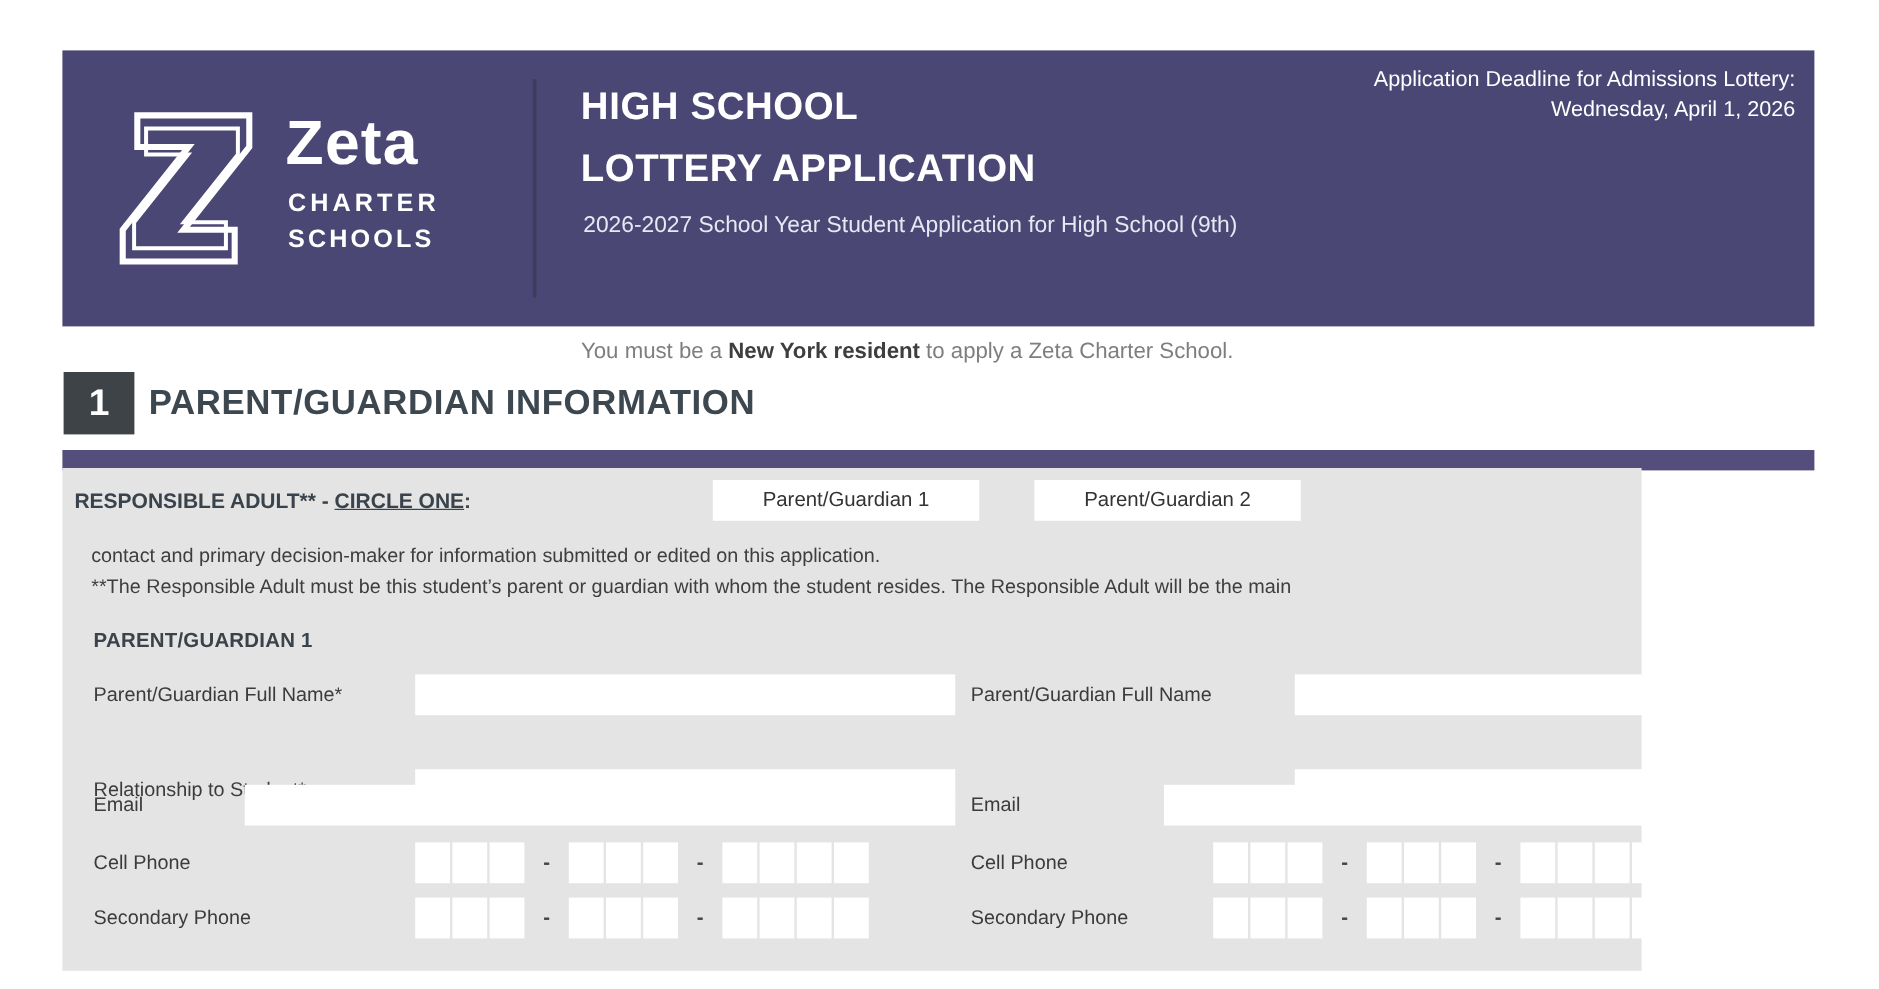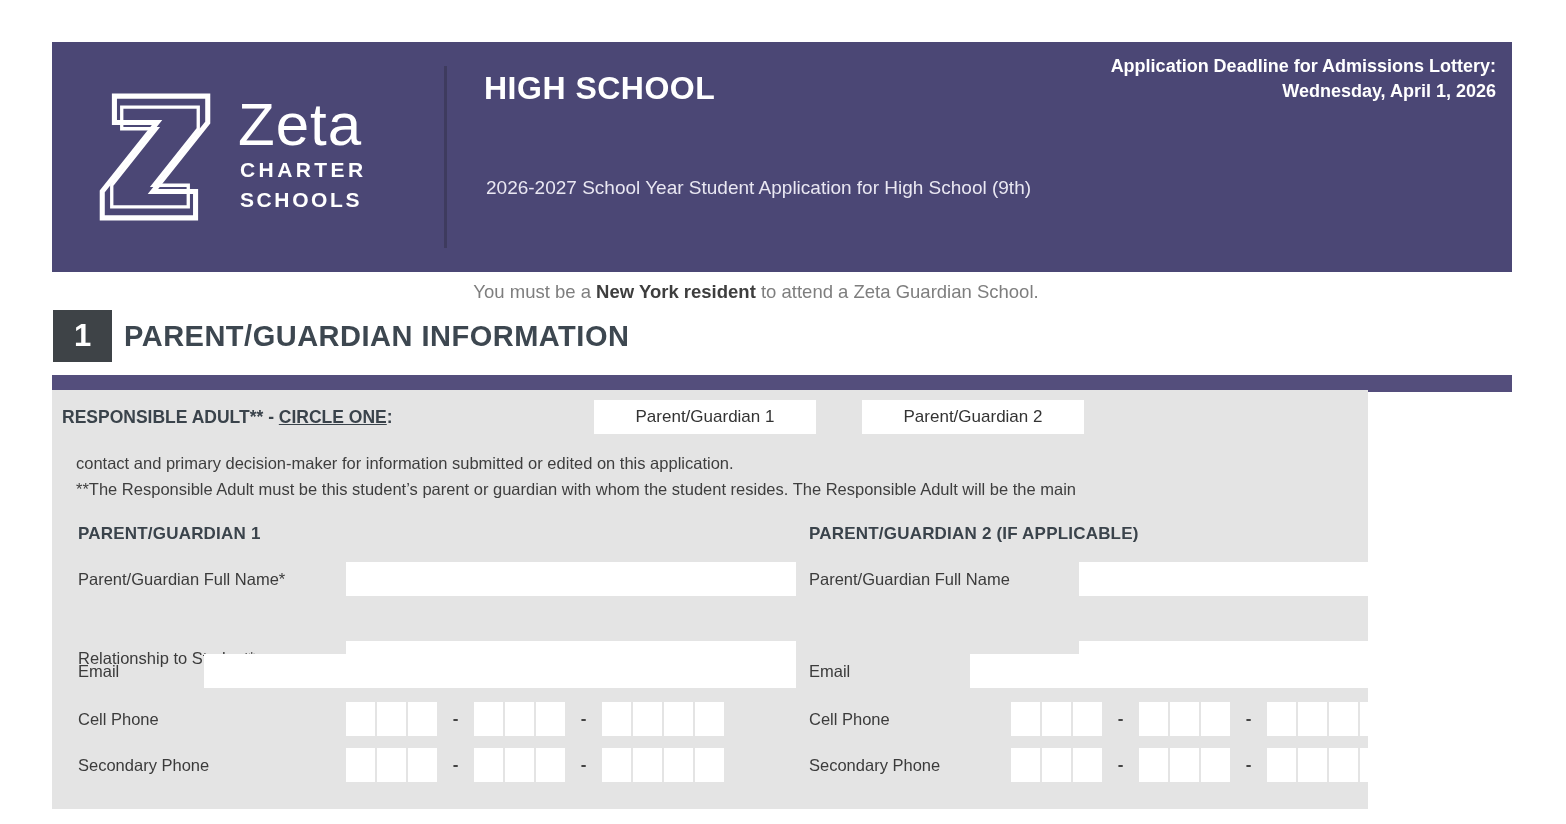--- a/index.html
+++ b/index.html
@@ -8,29 +8,29 @@
     --subink:#e9e7f2;
   }
   *{margin:0;padding:0;box-sizing:border-box;}
   html,body{background:#fff;}
   body{font-family:"Liberation Sans", sans-serif; -webkit-font-smoothing:antialiased;}
   .page{position:relative;width:1566px;height:824px;background:#fff;overflow:hidden;}
 
   
   .band{position:absolute;left:52px;top:42px;width:1460px;height:230px;background:var(--band);}
   .logo-svg{position:absolute;left:42px;top:44px;}
-  .brand{position:absolute;left:186px;top:48px;font-size:60px;font-weight:normal;color:#fff;letter-spacing:1px;}
+  .brand{position:absolute;left:186px;top:48px;font-size:52px;font-weight:bold;color:#fff;letter-spacing:1px;}
   .brand-sub1{position:absolute;left:188px;top:116px;font-size:21px;font-weight:bold;color:#fff;letter-spacing:3.4px;}
   .brand-sub2{position:absolute;left:188px;top:146px;font-size:21px;font-weight:bold;color:#fff;letter-spacing:2.6px;}
   .hdr-divider{position:absolute;left:392px;top:24px;width:3px;height:182px;background:#3e3b5e;}
   .t1{position:absolute;left:432px;top:28px;font-size:32px;font-weight:bold;color:#fff;letter-spacing:.5px;}
   .t2{position:absolute;left:432px;top:80px;font-size:32px;font-weight:bold;color:#fff;letter-spacing:.5px;}
   .s1{position:absolute;left:434px;top:135px;font-size:19px;color:var(--subink);}
   .s2{position:absolute;left:434px;top:163px;font-size:19px;color:var(--subink);}
-  .deadline{position:absolute;right:16px;top:12px;text-align:right;font-size:18px;font-weight:bold;color:#fff;line-height:25px;}
+  .deadline{position:absolute;right:16px;top:12px;text-align:right;font-size:18px;font-weight:normal;color:#fff;line-height:25px;}
 
   
   .residency{position:absolute;left:0;top:281px;width:1512px;text-align:center;font-size:18.5px;color:var(--graytext);}
   .residency b{color:#3e3e3e;}
 
   
   .secnum{position:absolute;left:53px;top:310px;width:59px;height:52px;background:var(--numbox);color:#fff;
           font-size:31px;font-weight:bold;text-align:center;line-height:52px;}
   .sectitle{position:absolute;left:124px;top:310px;height:52px;line-height:52px;font-size:29px;font-weight:bold;
           color:var(--sectitle);letter-spacing:.5px;}
@@ -75,47 +75,47 @@
       <g fill="none" stroke="#ffffff" stroke-width="5" stroke-linejoin="miter">
         <path d="M20 10 L112 10 L112 36 L58 104 L100 104 L100 130 L8 130 L8 104 L62 36 L20 36 Z"></path>
         <path d="M20 10 L112 10 L112 36 L58 104 L100 104 L100 130 L8 130 L8 104 L62 36 L20 36 Z" transform="translate(10.8,12.6) scale(0.82)" stroke-width="4"></path>
       </g>
     </svg>
     <div class="brand">Zeta</div>
     <div class="brand-sub1">CHARTER</div>
     <div class="brand-sub2">SCHOOLS</div>
     <div class="hdr-divider"></div>
     <div class="t1">HIGH SCHOOL</div>
+    <div class="t2">LOTTERY APPLICATION</div>
     <div class="s1">2026-2027 School Year Student Application for High School (9th)</div>
     <div class="deadline">
       <div>Application Deadline for Admissions Lottery:</div>
       <div>Wednesday, April 1, 2026</div>
     </div>
   </header>
 
-  <div class="residency"><span>You must be a </span><b>New York resident</b><span> to attend a Zeta Guardian School.</span></div>
+  <div class="residency"><span>You must be a </span><b>New York resident</b><span> to apply a Zeta Charter School.</span></div>
 
   <div class="secnum">1</div>
   <div class="sectitle">PARENT/GUARDIAN INFORMATION</div>
   <div class="purple-bar"></div>
 
   <div class="panel">
 
     <div class="resp-label"><span>RESPONSIBLE ADULT** - </span><span class="ul">CIRCLE ONE</span><span>:</span></div>
 
     <div class="circle-opt opt1">Parent/Guardian 1</div>
     <div class="circle-opt opt2">Parent/Guardian 2</div>
 
     <div class="note">
       <div>contact and primary decision-maker for information submitted or edited on this application.</div>
       <div>**The Responsible Adult must be this student’s parent or guardian with whom the student resides. The Responsible Adult will be the main</div>
     </div>
 
     <div class="col-header" style="left:26px">PARENT/GUARDIAN 1</div>
-    <div class="col-header" style="left:757px">PARENT/GUARDIAN 2 (IF APPLICABLE)</div>
 
     <div class="flabel l-label row-name">Parent/Guardian Full Name*</div>
     <input class="tinput l-input-name row-name" type="text" value="" style="">
 
     <div class="flabel l-label row-rel">Relationship to Student*</div>
     <input class="tinput l-input-name row-rel" type="text" value="" style="">
 
     <div class="flabel l-label row-email">Email</div>
     <input class="tinput l-input-email row-email" type="text" value="" style="">
 

